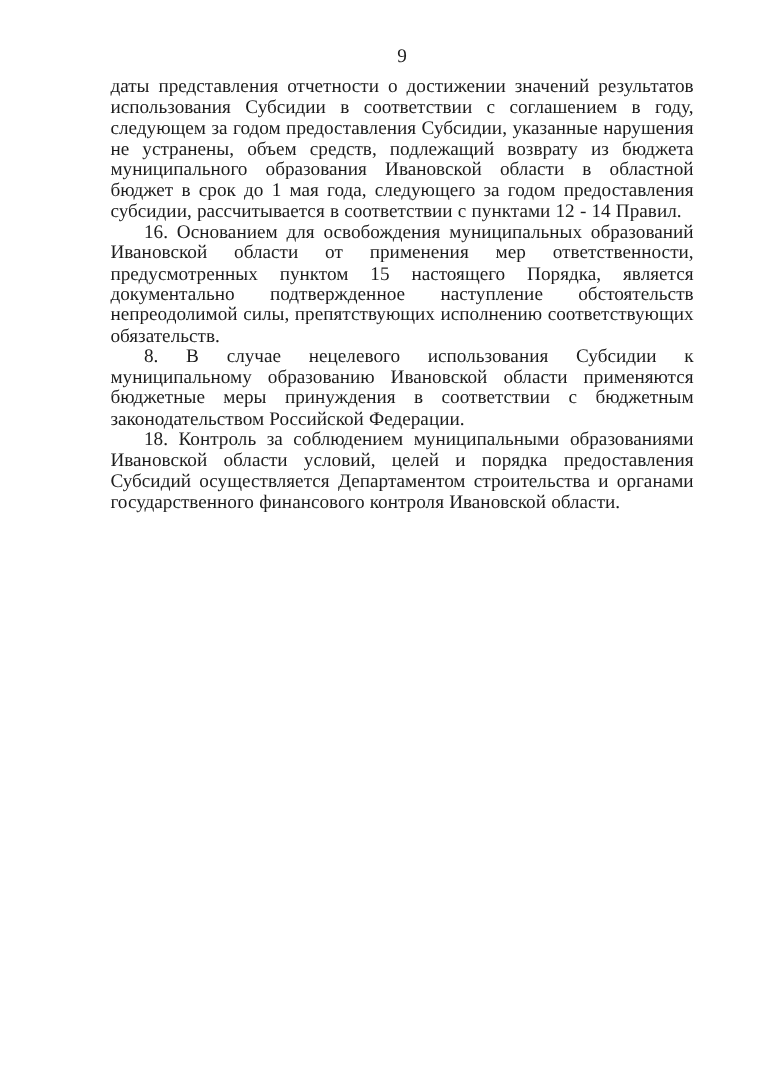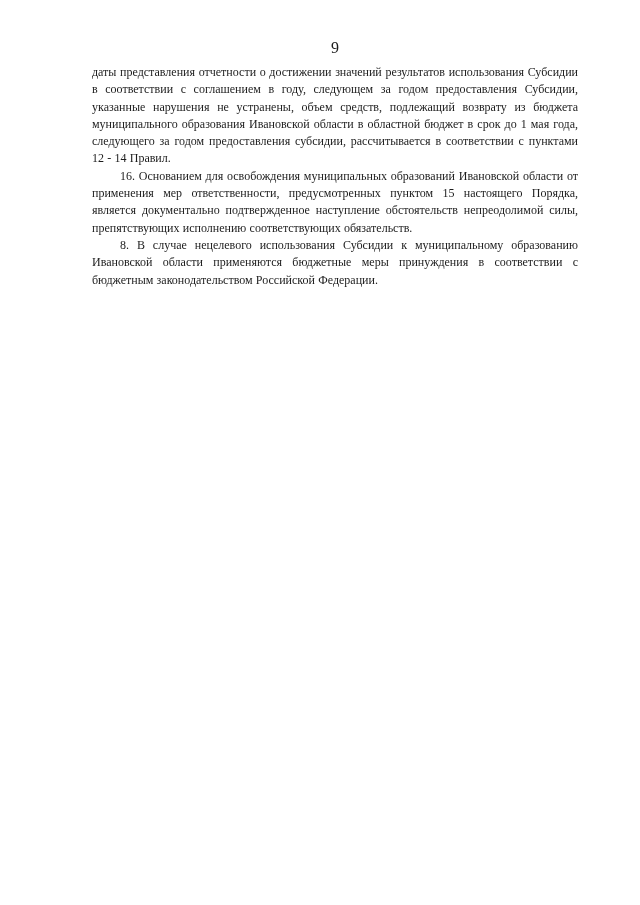--- a/index.html
+++ b/index.html
@@ -23,21 +23,21 @@
     width: 486px;
     text-align: center;
     font-size: 16px;
     line-height: 17px;
   }
   .content {
     position: absolute;
     top: 64px;
     left: 92px;
     width: 486px;
-    font-size: 12px;
+    font-size: 16px;
     line-height: 17.3px;
     text-align: justify;
     word-spacing: 0.02em;
   }
   .para {
     margin: 0;
     padding: 0;
     text-indent: 28px;
   }
   .para.no-indent {
@@ -47,14 +47,15 @@
 </head>
 <body>
 
 <div class="sheet">
   <div class="page-number">9</div>
 
   <div class="content">
     <p class="para no-indent">даты представления отчетности о достижении значений результатов использования Субсидии в соответствии с соглашением в году, следующем за годом предоставления Субсидии, указанные нарушения не устранены, объем средств, подлежащий возврату из бюджета муниципального образования Ивановской области в областной бюджет в срок до 1 мая года, следующего за годом предоставления субсидии, рассчитывается в соответствии с пунктами 12 - 14 Правил.</p>
     <p class="para">16. Основанием для освобождения муниципальных образований Ивановской области от применения мер ответственности, предусмотренных пунктом 15 настоящего Порядка, является документально подтвержденное наступление обстоятельств непреодолимой силы, препятствующих исполнению соответствующих обязательств.</p>
     <p class="para">8. В случае нецелевого использования Субсидии к муниципальному образованию Ивановской области применяются бюджетные меры принуждения в соответствии с бюджетным законодательством Российской Федерации.</p>
+    <p class="para">18. Контроль за соблюдением муниципальными образованиями Ивановской области условий, целей и порядка предоставления Субсидий осуществляется Департаментом строительства и органами государственного финансового контроля Ивановской области.</p>
   </div>
 </div>
 
 </body></html>

